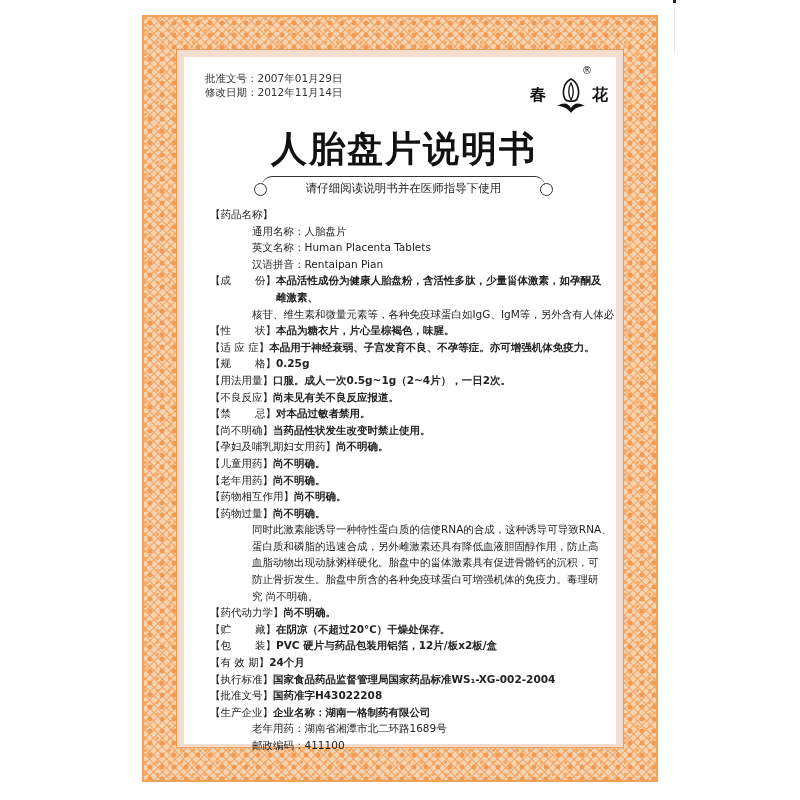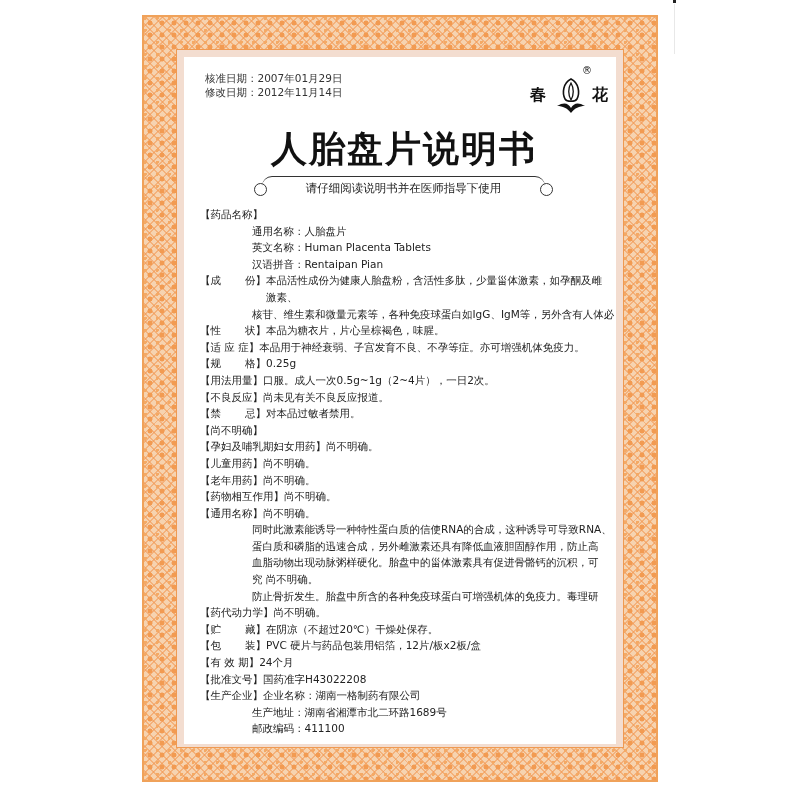--- a/index.html
+++ b/index.html
@@ -31,38 +31,38 @@
              font-family: "DejaVu Serif", "Liberation Serif", serif; font-weight: bold;
              font-size: 36px; letter-spacing: 2px; color: #111; }
     .subtitle-wrap { position: absolute; left: 68px; width: 303px; top: 118px; height: 22px; }
     .subtitle-wrap .bar { position: absolute; left: 10px; right: 10px; top: 1px; height: 20px;
              border-top: 1.3px solid #333; border-radius: 10px 10px 0 0; }
     .subtitle-wrap .swirl { position: absolute; top: 8px; width: 11px; height: 11px; border: 1.3px solid #333; border-radius: 50%; }
     .subtitle { position: absolute; left: 0; right: 0; top: 6px; text-align: center; font-size: 11.5px; color: #222; }
 
     .body { position: absolute; left: 16px; top: 149px; width: 410px; font-size: 10.5px; line-height: 16.6px; color: #222; }
     .row { display: flex; white-space: nowrap; }
-    .lbl { flex: 0 0 auto; color: #222; }
+    .lbl { flex: 0 0 auto; color: #222; margin-left: 10px; }
     .lbl.fixed { width: 66px; display: inline-flex; justify-content: space-between; }
-    .val { flex: 1 1 auto; white-space: normal; }
+    .val { flex: 1 1 auto; white-space: normal; font-weight: bold; }
     .sub { padding-left: 52px; }
     .cont { padding-left: 52px; }
   </style>
 </head>
 <body>
 
 <div class="mark"></div>
 <div class="mark-line"></div>
 
 <div class="frame">
   <div class="frame-inner-rule"></div>
   <div class="page">
 
     <div class="dates">
-      <div><span>核准日期：</span><span>2007年01月29日</span></div>
+      <div><span>批准文号：</span><span>2007年01月29日</span></div>
       <div><span>修改日期：</span><span>2012年11月14日</span></div>
     </div>
 
     <div class="logo">
       <span class="l" style="left:0">春</span>
       <svg style="position:absolute;left:24px;top:10px" width="34" height="40" viewBox="0 0 34 40">
         <path d="M17 4 C9 8 8 18 11 24 C13 27 21 27 23 24 C26 18 25 8 17 4 Z" fill="none" stroke="#111" stroke-width="1.6"></path>
         <path d="M17 8 C14 13 14 20 17 25 C20 20 20 13 17 8 Z" fill="none" stroke="#111" stroke-width="1.3"></path>
         <path d="M3 31 C10 27 14 28 17 33 C20 28 24 27 31 31 C25 31 21 33 17 38 C13 33 9 31 3 31 Z" fill="#111"></path>
       </svg>
@@ -123,47 +123,48 @@
       </div>
       <div class="row">
         <span class="lbl fixed">
             <span>【禁</span>
             <span>忌】</span>
           </span>
         <span class="val">对本品过敏者禁用。</span>
       </div>
       <div class="row">
         <span class="lbl">【尚不明确】</span>
+        <span class="val">当药品性状发生改变时禁止使用。</span>
       </div>
       <div class="row">
         <span class="lbl">【孕妇及哺乳期妇女用药】</span>
         <span class="val">尚不明确。</span>
       </div>
       <div class="row">
         <span class="lbl">【儿童用药】</span>
         <span class="val">尚不明确。</span>
       </div>
       <div class="row">
         <span class="lbl">【老年用药】</span>
         <span class="val">尚不明确。</span>
       </div>
       <div class="row">
         <span class="lbl">【药物相互作用】</span>
         <span class="val">尚不明确。</span>
       </div>
       <div class="row">
-        <span class="lbl">【通用名称】</span>
+        <span class="lbl">【药物过量】</span>
         <span class="val">尚不明确。</span>
       </div>
 
       <div class="row cont">同时此激素能诱导一种特性蛋白质的信使RNA的合成，这种诱导可导致RNA、</div>
       <div class="row cont">蛋白质和磷脂的迅速合成，另外雌激素还具有降低血液胆固醇作用，防止高</div>
       <div class="row cont">血脂动物出现动脉粥样硬化。胎盘中的甾体激素具有促进骨骼钙的沉积，可</div>
+      <div class="row cont">防止骨折发生。胎盘中所含的各种免疫球蛋白可增强机体的免疫力。毒理研</div>
       <div class="row cont">究 尚不明确。</div>
-      <div class="row cont">防止骨折发生。胎盘中所含的各种免疫球蛋白可增强机体的免疫力。毒理研</div>
 
       <div class="row">
         <span class="lbl">【药代动力学】</span>
         <span class="val">尚不明确。</span>
       </div>
       <div class="row">
         <span class="lbl fixed">
             <span>【贮</span>
             <span>藏】</span>
           </span>
@@ -174,26 +175,30 @@
             <span>【包</span>
             <span>装】</span>
           </span>
         <span class="val">PVC 硬片与药品包装用铝箔，12片/板x2板/盒</span>
       </div>
       <div class="row">
         <span class="lbl">【有 效 期】</span>
         <span class="val">24个月</span>
       </div>
       <div class="row">
+        <span class="lbl">【执行标准】</span>
+        <span class="val">国家食品药品监督管理局国家药品标准WS₁-XG-002-2004</span>
+      </div>
+      <div class="row">
         <span class="lbl">【批准文号】</span>
         <span class="val">国药准字H43022208</span>
       </div>
       <div class="row">
         <span class="lbl">【生产企业】</span>
         <span class="val">企业名称：湖南一格制药有限公司</span>
       </div>
-      <div class="row cont">生产地址：湖南省湘潭市北二环路1689号</div>
+      <div class="row cont">老年用药：湖南省湘潭市北二环路1689号</div>
       <div class="row cont">邮政编码：411100</div>
 
     </div>
 
   </div>
 </div>
 
 </body></html>

